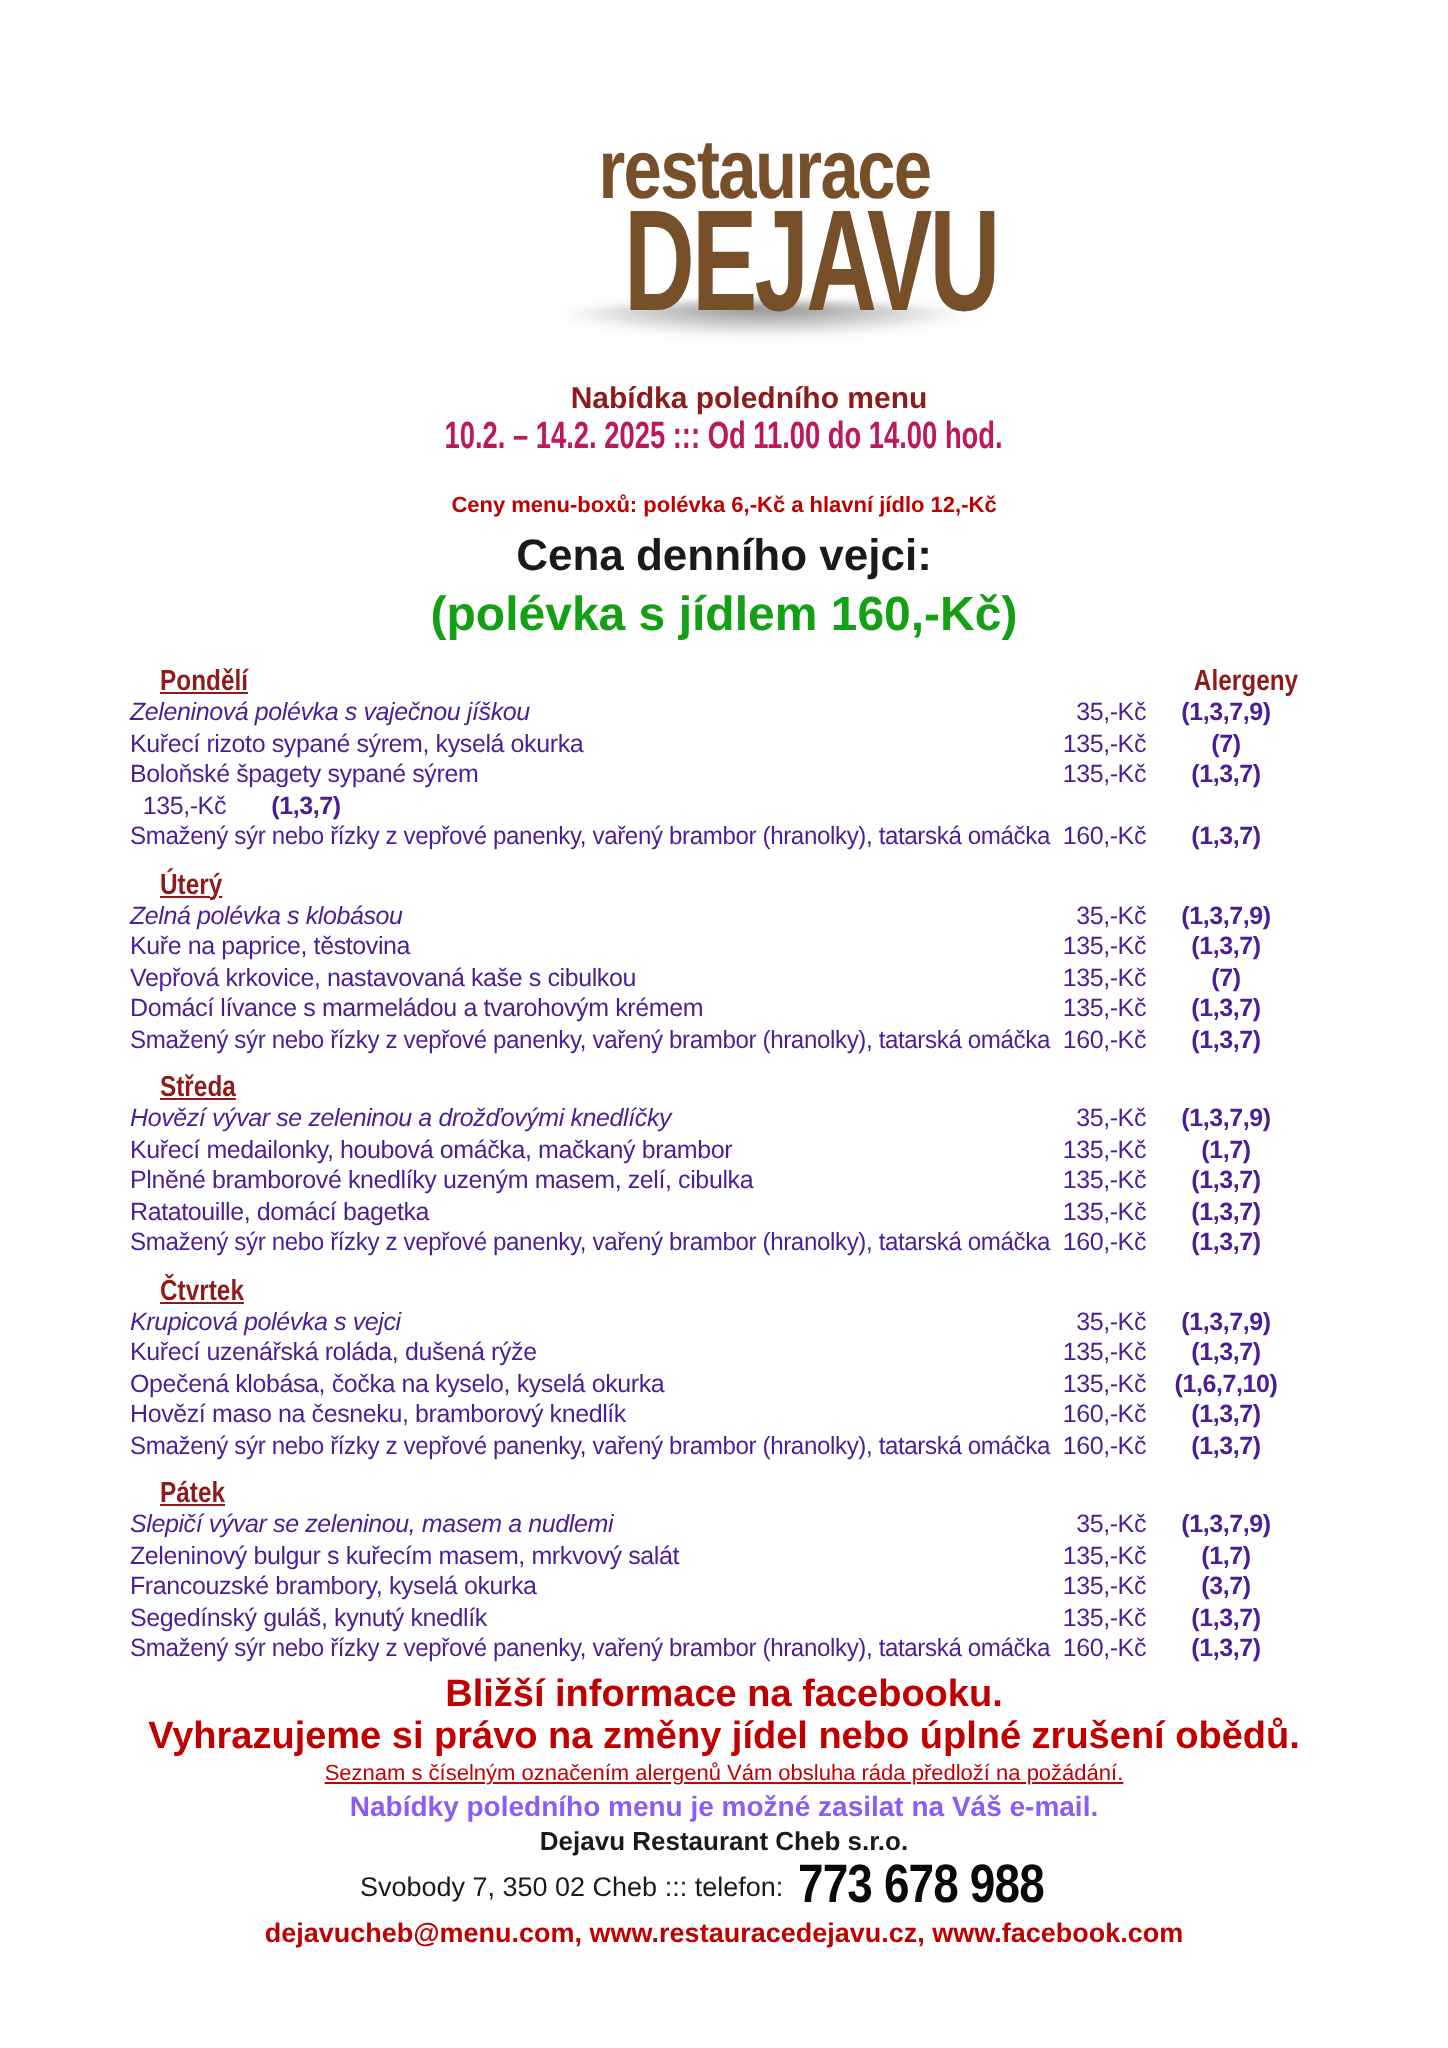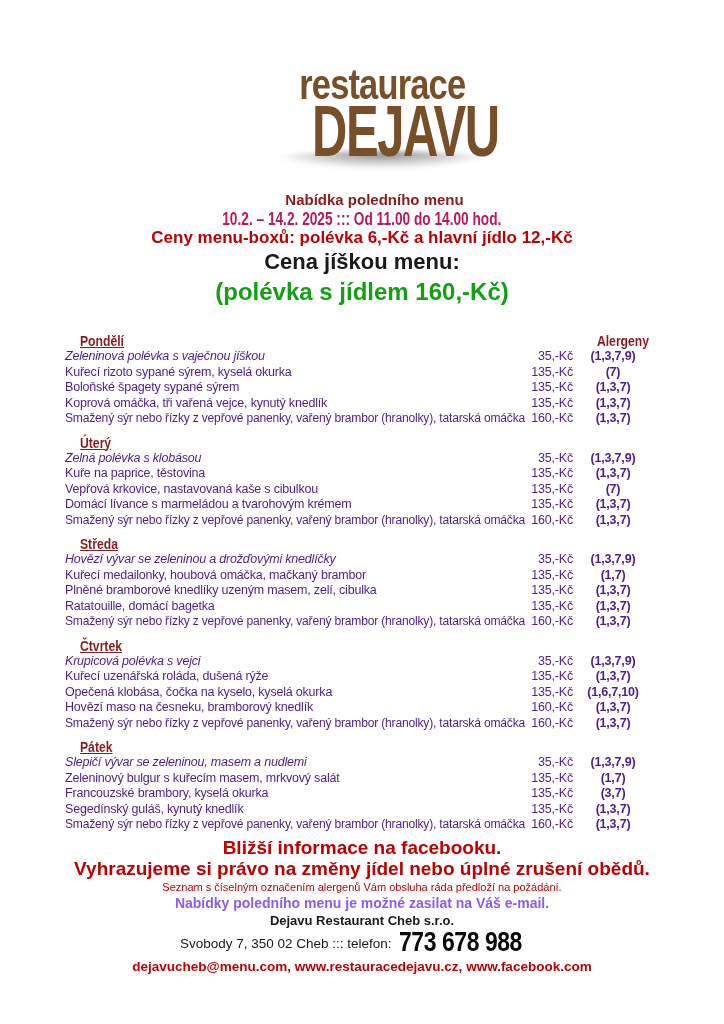--- a/index.html
+++ b/index.html
@@ -19,41 +19,41 @@
   }
   .logo-line1{display:inline-block;font-weight:bold;font-size:42px;line-height:40px;margin-top:5px;
     letter-spacing:-1px;transform:scaleX(0.82);transform-origin:center;}
   .logo-line2{display:inline-block;font-weight:bold;font-size:72px;line-height:60px;margin-top:-4px;
     letter-spacing:-2px;transform:scaleX(0.68);transform-origin:center;}
   
   .header-block{position:absolute;left:0;right:0;top:191px;text-align:center;}
   .hdr-subtitle{font-size:15px;font-weight:bold;line-height:17px;}
   .hdr-date{font-size:19px;font-weight:bold;line-height:21px;color:#be185d;}
   .hdr-date > span{display:inline-block;transform:scaleX(0.72);transform-origin:center;white-space:nowrap;}
-  .hdr-menubox{font-size:17px;font-weight:bold;line-height:17px;}
+  .hdr-menubox{font-size:11px;font-weight:bold;line-height:17px;margin-top:16px;}
   .hdr-title{font-size:22px;font-weight:bold;line-height:25px;margin-top:3px;color:#1a1a1a;}
   .hdr-green{font-size:24px;font-weight:bold;line-height:27px;margin-top:4px;}
   
   .menu{position:absolute;left:65px;right:75px;top:332px;}
   .day{margin-bottom:7px;}
   .day-header-row{display:flex;justify-content:space-between;align-items:flex-end;height:17px;}
   .day-name{display:inline-block;font-weight:bold;font-size:14.5px;line-height:16px;
     margin-left:15px;text-decoration:underline;transform:scaleX(0.84);transform-origin:left center;white-space:nowrap;}
   .allergens-label{display:inline-block;font-weight:bold;font-size:14.5px;line-height:16px;
     transform:scaleX(0.84);transform-origin:right center;white-space:nowrap;}
   .menu-row{display:flex;align-items:baseline;line-height:15.5px;font-size:12.5px;letter-spacing:-0.2px;color:#4c1d95;}
   .dish{flex:1;min-width:0;overflow:visible;}
   .dish > span{display:inline-block;white-space:nowrap;transform-origin:left center;}
   .day-items .menu-row:first-child .dish{font-style:italic;}
   .price{width:48px;text-align:right;white-space:nowrap;}
   .allerg{width:72px;padding-left:4px;text-align:center;white-space:nowrap;font-weight:bold;}
   
   .footer-block{position:absolute;left:0;right:0;top:837px;text-align:center;}
   .ft-notice{font-size:19px;font-weight:bold;line-height:21px;}
-  .ft-note{font-size:11px;line-height:13px;margin-top:2px;}
+  .ft-note{font-size:11px;line-height:13px;margin-top:2px;text-decoration:underline;}
   .ft-offer{font-size:14px;font-weight:bold;line-height:16px;margin-top:1px;}
   .ft-company{font-size:13px;font-weight:bold;line-height:15px;margin-top:2px;color:#1a1a1a;}
   .ft-address{font-size:13.5px;line-height:28px;margin-top:0;color:#1a1a1a;}
   .ft-phone{display:inline-block;font-size:27px;font-weight:bold;color:#0a0a0a;
     transform:scaleX(0.85);transform-origin:left center;vertical-align:-3px;letter-spacing:-0.5px;margin-left:4px;}
   .ft-links{font-size:13.5px;font-weight:bold;line-height:16px;margin-top:1px;}
 </style>
 </head>
 <body>
 
@@ -61,21 +61,21 @@
 
   <div class="logo-box">
     <span class="logo-line1" style="color: rgb(119, 80, 42);">restaurace</span><br>
     <span class="logo-line2" style="color: rgb(119, 80, 42);">DEJAVU</span>
   </div>
 
   <div class="header-block">
     <div class="hdr-subtitle" style="color: rgb(142, 27, 27); padding-left: 25px;">Nabídka poledního menu</div>
     <div class="hdr-date"><span>10.2. – 14.2. 2025 ::: Od 11.00 do 14.00 hod.</span></div>
     <div class="hdr-menubox" style="color: rgb(192, 0, 0);">Ceny menu-boxů: polévka 6,-Kč a hlavní jídlo 12,-Kč</div>
-    <div class="hdr-title">Cena jíškou menu:</div>
+    <div class="hdr-title">Cena denního vejci:</div>
     <div class="hdr-green" style="color: rgb(20, 160, 20);">(polévka s jídlem 160,-Kč)</div>
   </div>
 
   <div class="menu">
       <section class="day">
         <div class="day-header-row">
           <span class="day-name" style="color: rgb(142, 27, 27);">Pondělí</span>
           <span class="allergens-label" style="color: rgb(142, 27, 27);">Alergeny</span>
         </div>
         <div class="day-items">
@@ -88,21 +88,20 @@
             <div class="dish"><span>Kuřecí rizoto sypané sýrem, kyselá okurka</span></div>
             <div class="price">135,-Kč</div>
             <div class="allerg">(7)</div>
           </div>
           <div class="menu-row">
             <div class="dish"><span>Boloňské špagety sypané sýrem</span></div>
             <div class="price">135,-Kč</div>
             <div class="allerg">(1,3,7)</div>
           </div>
           <div class="menu-row">
-            <div class="dish"><span>Koprová omáčka, tři vařená vejce, kynutý knedlík</span></div>
             <div class="price">135,-Kč</div>
             <div class="allerg">(1,3,7)</div>
           </div>
           <div class="menu-row">
             <div class="dish"><span style="transform: scaleX(0.965911);">Smažený sýr nebo řízky z vepřové panenky, vařený brambor (hranolky), tatarská omáčka</span></div>
             <div class="price">160,-Kč</div>
             <div class="allerg">(1,3,7)</div>
           </div>
         </div>
       </section>

